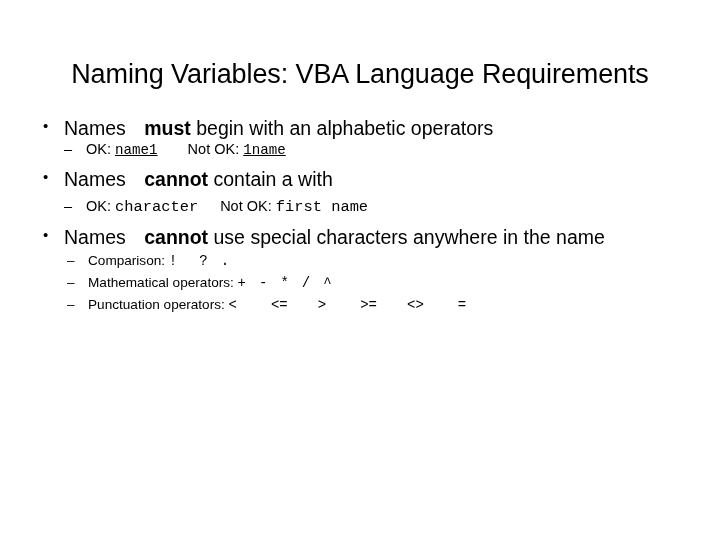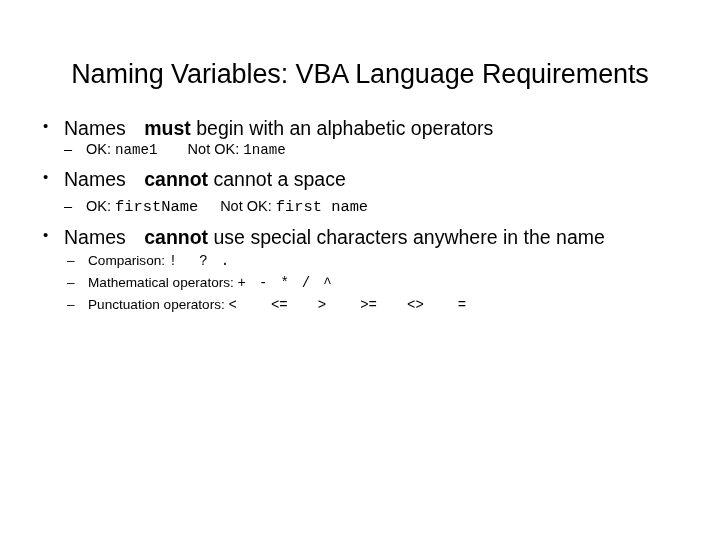--- a/index.html
+++ b/index.html
@@ -92,20 +92,21 @@
     margin-top: 7px;
   }
   .group-last .lvl2.compact:first-of-type {
     margin-top: 6px;
   }
 
   
   .code {
     font-family: "Liberation Mono", "DejaVu Sans Mono", monospace;
     font-size: 14.2px;
+    text-decoration: underline;
   }
   .code-lg {
     font-family: "Liberation Mono", "DejaVu Sans Mono", monospace;
     font-size: 15.4px;
   }
   .sym {
     font-family: "Liberation Mono", "DejaVu Sans Mono", monospace;
     font-size: 14px;
   }
   .sp-sm { display: inline-block; width: 13px; }
@@ -129,25 +130,25 @@
       </div>
       <div class="lvl2">
         <span class="marker">–</span>
         <span>OK: </span><span class="code">name1</span><span class="sp-lg"></span><span>Not OK: </span><span class="code">1name</span>
       </div>
     </div>
 
     <div class="group sub-gap">
       <div class="lvl1">
         <span class="marker">•</span>
-        <span>Names </span><b>cannot</b><span> cannot a space</span>
+        <span>Names </span><b>cannot</b><span> contain a with</span>
       </div>
       <div class="lvl2">
         <span class="marker">–</span>
-        <span>OK: </span><span class="code-lg">firstName</span><span class="sp-md"></span><span>Not OK: </span><span class="code-lg">first name</span>
+        <span>OK: </span><span class="code-lg">character</span><span class="sp-md"></span><span>Not OK: </span><span class="code-lg">first name</span>
       </div>
     </div>
 
     <div class="group group-last">
       <div class="lvl1">
         <span class="marker">•</span>
         <span>Names </span><b>cannot</b><span> use special characters anywhere in the name</span>
       </div>
 
       <div class="lvl2 compact">

